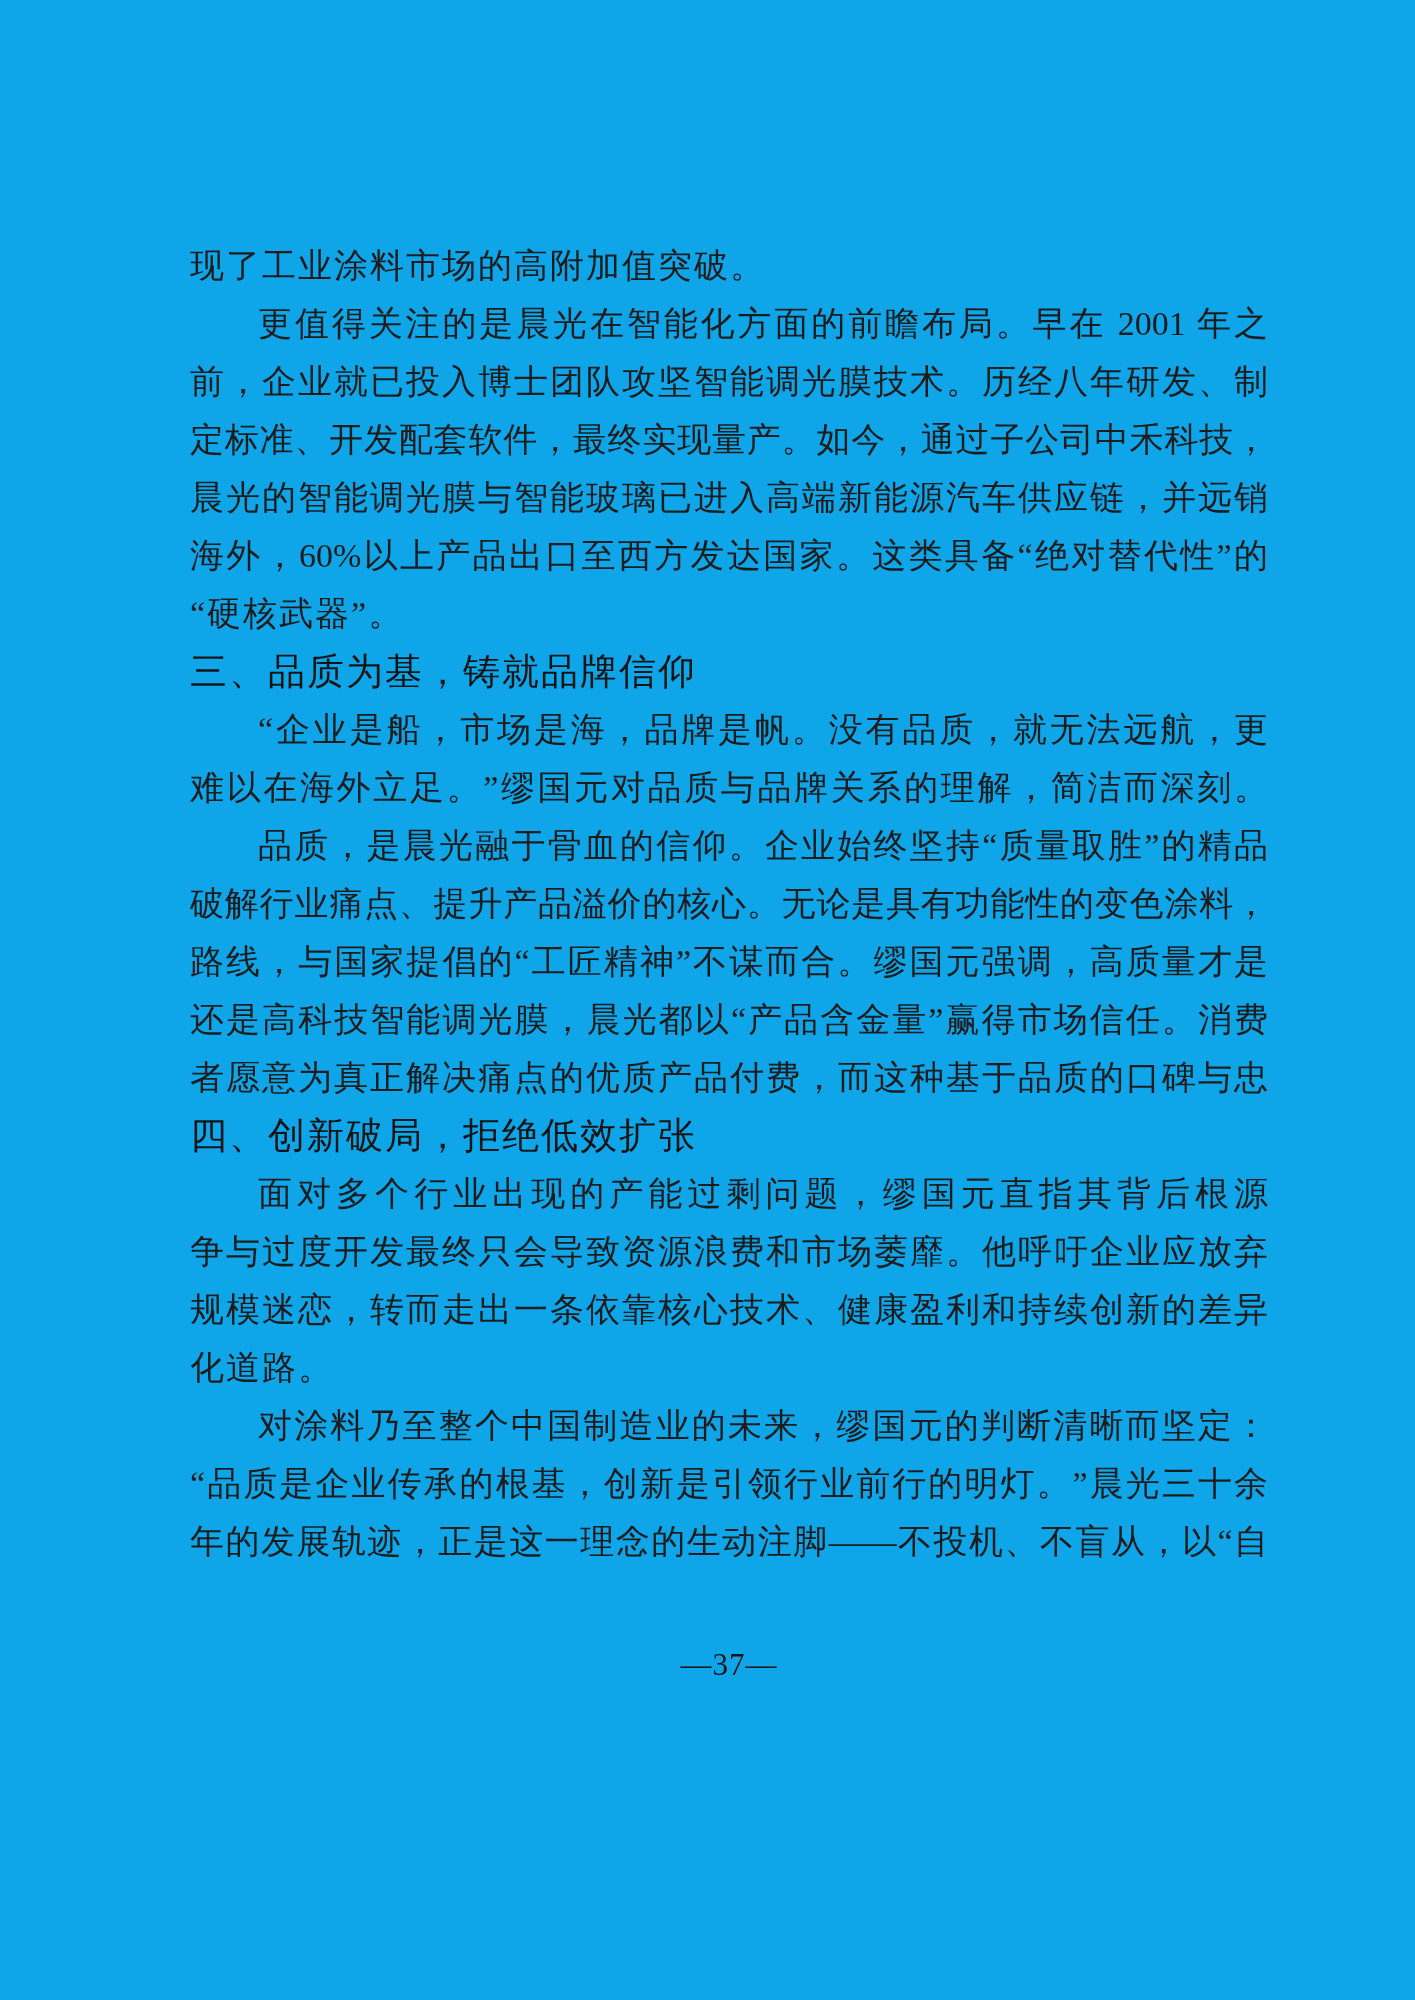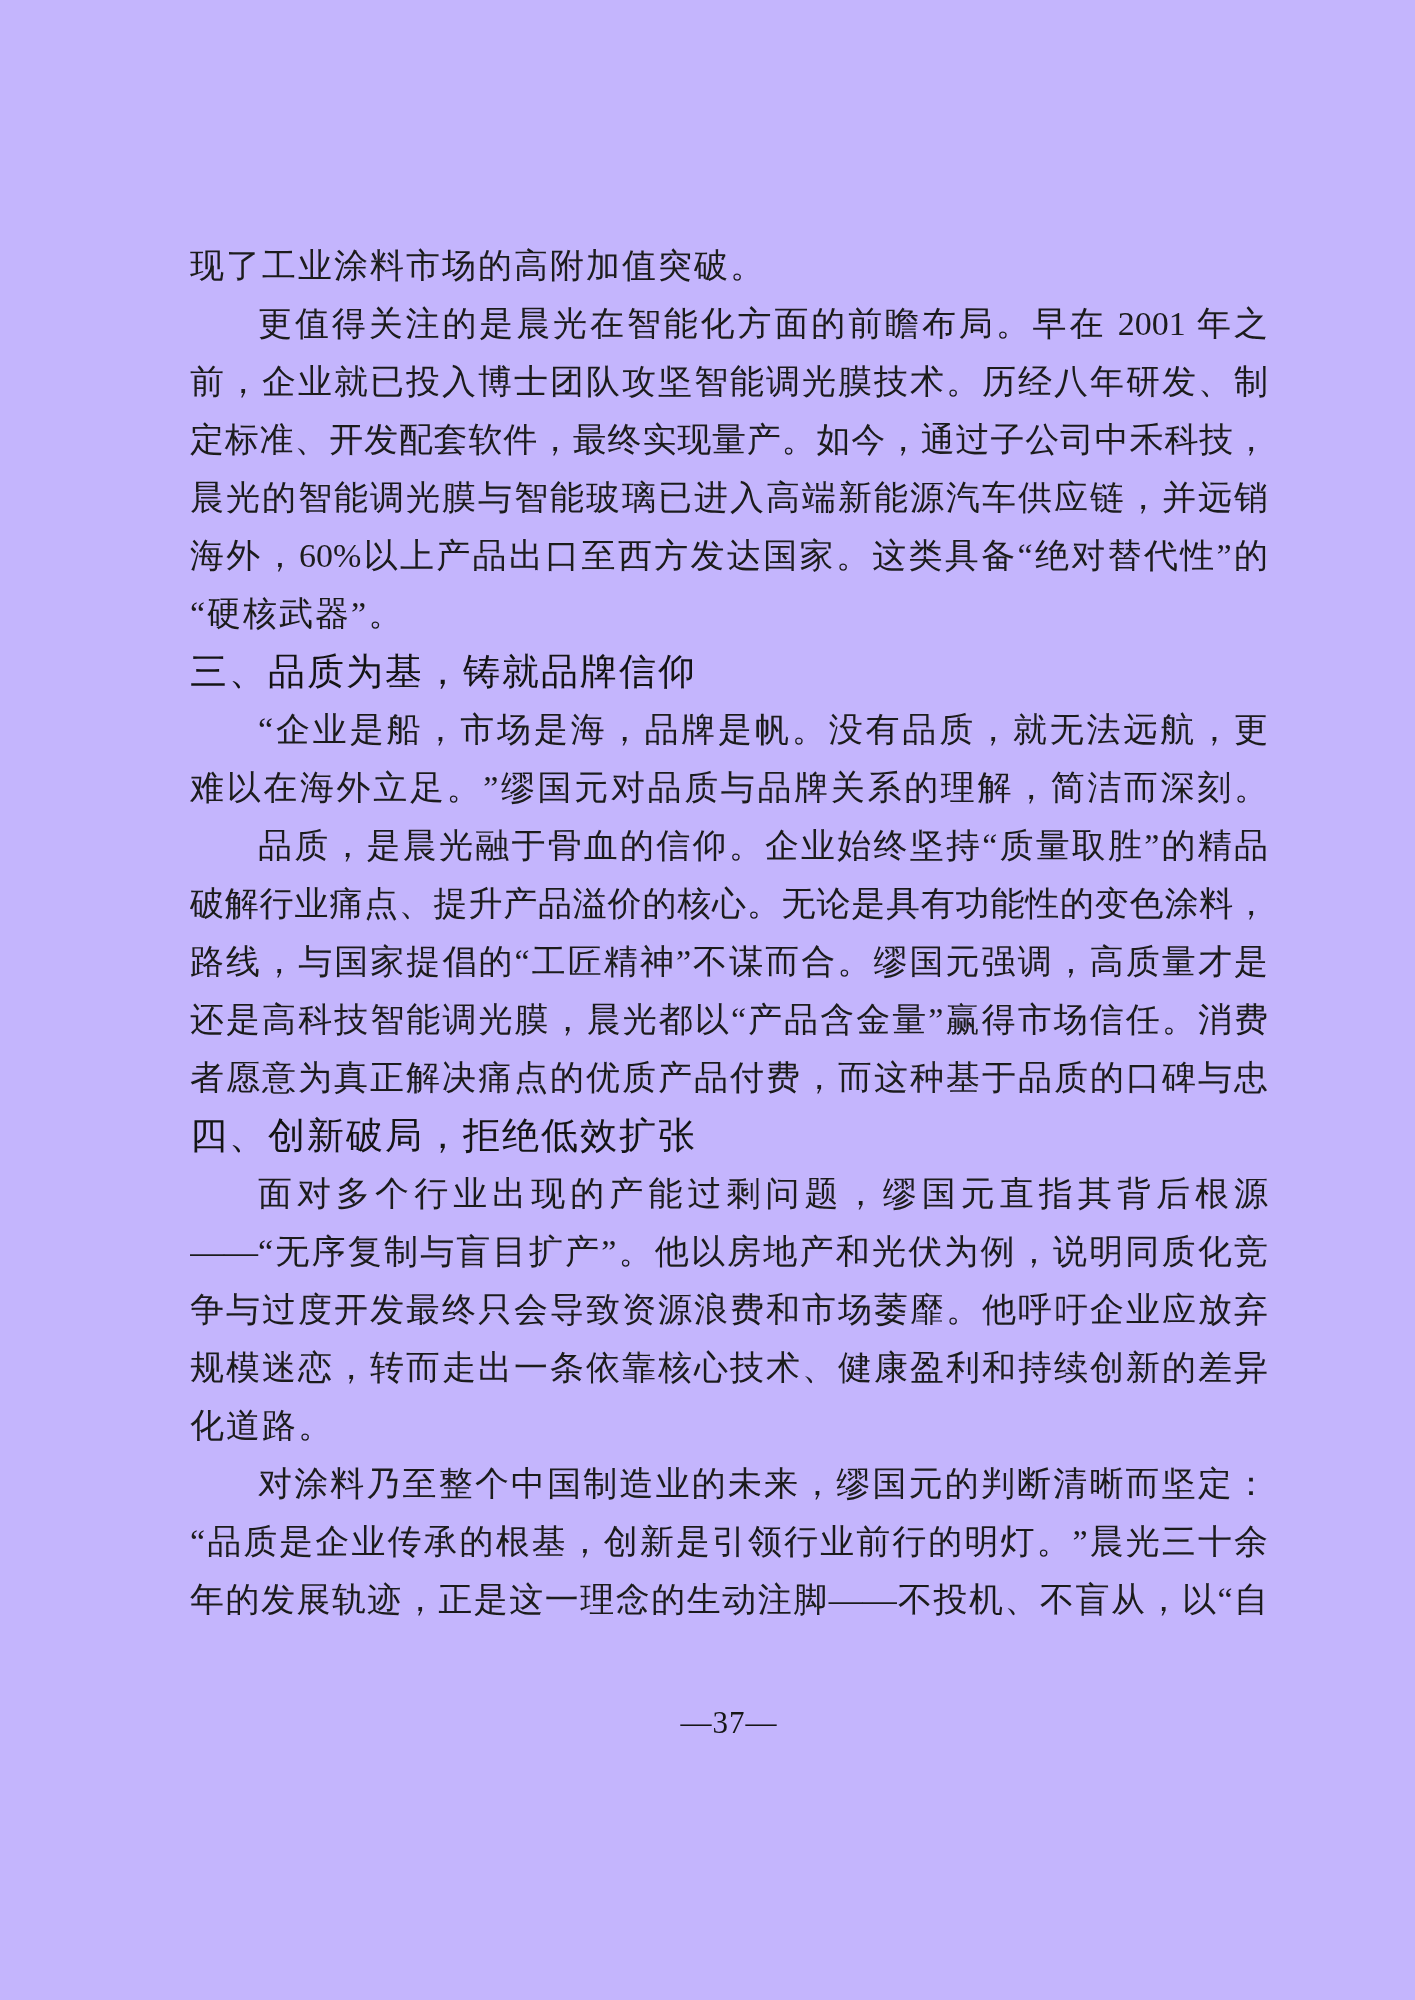--- a/index.html
+++ b/index.html
@@ -4,21 +4,21 @@
 <style>
   html, body {
     margin: 0;
     padding: 0;
     background: #ffffff;
   }
   .page {
     position: relative;
     width: 1415px;
     height: 2000px;
-    background: #c4b5fd;
+    background: #0ea5e9;
     overflow: hidden;
   }
   .content {
     position: absolute;
     left: 190px;
     top: 237px;
     width: 1078px;
   }
   .ln {
     font-family: "Liberation Serif", "DejaVu Serif", serif;
@@ -73,21 +73,20 @@
     <div class="hd">三、品质为基，铸就品牌信仰</div>
     <div class="ln j ind">“企业是船，市场是海，品牌是帆。没有品质，就无法远航，更</div>
     <div class="ln j">难以在海外立足。”缪国元对品质与品牌关系的理解，简洁而深刻。</div>
     <div class="ln j ind">品质，是晨光融于骨血的信仰。企业始终坚持“质量取胜”的精品</div>
     <div class="ln j">破解行业痛点、提升产品溢价的核心。无论是具有功能性的变色涂料，</div>
     <div class="ln j">路线，与国家提倡的“工匠精神”不谋而合。缪国元强调，高质量才是</div>
     <div class="ln j">还是高科技智能调光膜，晨光都以“产品含金量”赢得市场信任。消费</div>
     <div class="ln j">者愿意为真正解决痛点的优质产品付费，而这种基于品质的口碑与忠</div>
     <div class="hd">四、创新破局，拒绝低效扩张</div>
     <div class="ln j ind">面对多个行业出现的产能过剩问题，缪国元直指其背后根源</div>
-    <div class="ln j">——“无序复制与盲目扩产”。他以房地产和光伏为例，说明同质化竞</div>
     <div class="ln j">争与过度开发最终只会导致资源浪费和市场萎靡。他呼吁企业应放弃</div>
     <div class="ln j">规模迷恋，转而走出一条依靠核心技术、健康盈利和持续创新的差异</div>
     <div class="ln">化道路。</div>
     <div class="ln j ind">对涂料乃至整个中国制造业的未来，缪国元的判断清晰而坚定：</div>
     <div class="ln j">“品质是企业传承的根基，创新是引领行业前行的明灯。”晨光三十余</div>
     <div class="ln j">年的发展轨迹，正是这一理念的生动注脚——不投机、不盲从，以“自</div>
     <div class="pageno">—37—</div>
   </div>
 </div>
 

